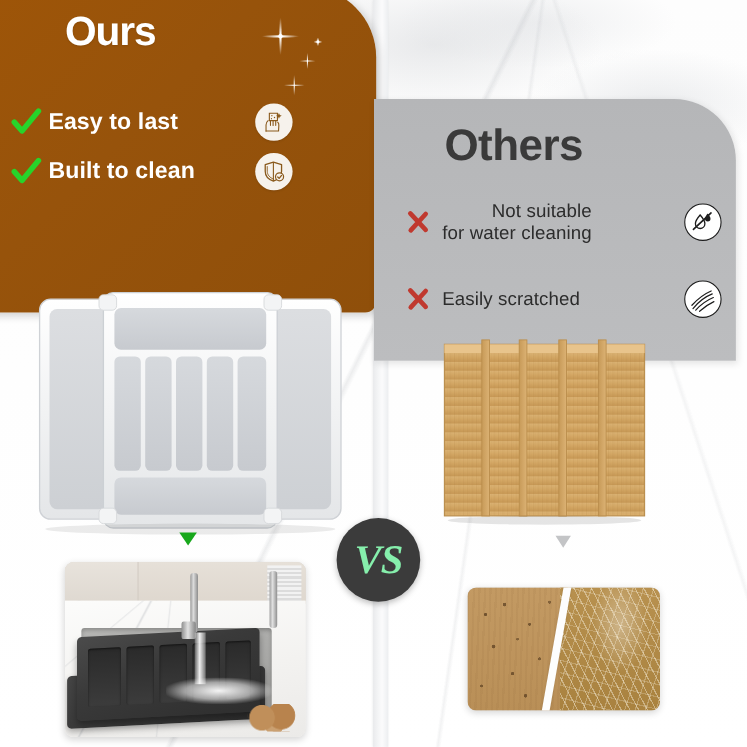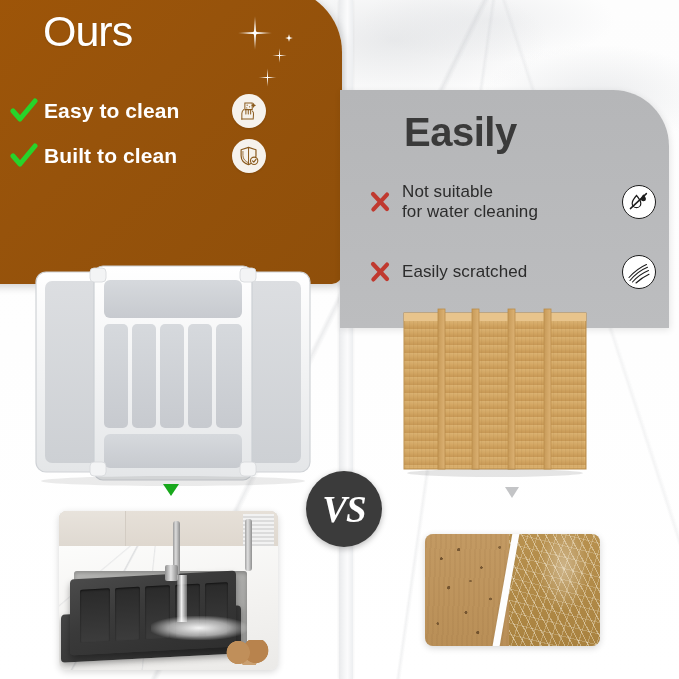--- a/index.html
+++ b/index.html
@@ -55,22 +55,22 @@
   
   .sparkle{position:absolute;pointer-events:none;}
   .sparkle .v{width:1.6px;height:100%;left:calc(50% - .8px);top:0;position:absolute;
     background:linear-gradient(#fff0,#fff 45%,#fff 55%,#fff0);border-radius:50%;}
   .sparkle .h{height:1.6px;width:100%;top:calc(50% - .8px);left:0;position:absolute;
     background:linear-gradient(90deg,#fff0,#fff 45%,#fff 55%,#fff0);border-radius:50%;}
   .sparkle .dot{position:absolute;left:50%;top:50%;width:4px;height:4px;margin:-2px 0 0 -2px;
     background:#fff;border-radius:50%;filter:blur(.4px);}
 
   .ours-title{
-    position:absolute;left:57px;top:22px;
-    font-size:43px;font-weight:normal;color:#ffffff;letter-spacing:-1px;
+    position:absolute;left:73px;top:22px;
+    font-size:37px;font-weight:bold;color:#ffffff;letter-spacing:-1px;
     line-height:1;text-shadow:0 1px 2px rgba(0,0,0,.12);
   }
 
   .feat-list{position:absolute;left:18px;top:100px;width:300px;}
   .feat-row{
     position:relative;height:45px;display:flex;align-items:center;
   }
   .check{width:40px;flex:0 0 40px;display:flex;justify-content:center;align-items:center;}
   .check svg{display:block;}
   .feat-label{
@@ -117,21 +117,21 @@
 
   
   .vs-badge{
     position:absolute;left:306px;top:471px;width:76px;height:76px;
     border-radius:50%;background:#3b3b3b;
     display:flex;align-items:center;justify-content:center;
     box-shadow:0 2px 6px rgba(0,0,0,.28);
     z-index:6;
   }
   .vs-badge span{
-    color:#ffffff;font-size:37px;font-weight:bold;font-style:italic;letter-spacing:-1px;
+    color:#86efac;font-size:37px;font-weight:bold;font-style:italic;letter-spacing:-1px;
     font-family:"Liberation Serif", serif;
   }
 
   
   .tri{position:absolute;width:0;height:0;}
   .tri-green{
     left:163px;top:484px;
     border-left:8px solid transparent;border-right:8px solid transparent;
     border-top:12px solid #18a81c;
   }
@@ -257,21 +257,21 @@
       <div class="ours-title">Ours</div>
 
       <div class="feat-list">
 
         <div class="feat-row">
           <div class="check">
             <svg width="28" height="26" viewBox="0 0 28 26" aria-hidden="true">
               <path d="M3 13 L10 21 L25 3" fill="none" stroke="#27d42a" stroke-width="5" stroke-linecap="round" stroke-linejoin="round"></path>
             </svg>
           </div>
-          <div class="feat-label">Easy to clean</div>
+          <div class="feat-label">Easy to last</div>
           <div class="feat-icon">
             <svg width="22" height="22" viewBox="0 0 24 24" aria-hidden="true">
               <path d="M7.5 3.2 L15.5 3.2 L15.5 10.5 L7.5 10.5 Z" fill="none" stroke="#8a5a1d" stroke-width="1.1"></path>
               <circle cx="10" cy="5.6" r=".7" fill="#8a5a1d"></circle>
               <circle cx="12.6" cy="7.4" r=".7" fill="#8a5a1d"></circle>
               <circle cx="9.6" cy="8.6" r=".6" fill="#8a5a1d"></circle>
               <path d="M17 3 l.9 1.9 1.9 .9 -1.9 .9 -.9 1.9 -.9 -1.9 -1.9 -.9 1.9 -.9 Z" fill="#8a5a1d"></path>
               <path d="M6.2 10.5 c-1.4 1.1 -2 2.6 -2 4.3 l0 6.1" fill="none" stroke="#8a5a1d" stroke-width="1.1" stroke-linecap="round"></path>
               <path d="M8.6 10.6 l0 4.6 M11.2 10.6 l0 4.8 M13.8 10.6 l0 4.6" fill="none" stroke="#8a5a1d" stroke-width="1.1" stroke-linecap="round"></path>
               <path d="M15.8 12.2 c1 .8 1.2 1.9 1.1 3.2 l-.3 5.4 -12.4 0" fill="none" stroke="#8a5a1d" stroke-width="1.1" stroke-linecap="round"></path>
@@ -297,25 +297,25 @@
             </svg>
           </div>
         </div>
 
 
       </div>
     </div>
   </div>
 
   <div class="panel-others">
-    <div class="others-title">Easily</div>
+    <div class="others-title">Others</div>
 
     <div class="con-list">
 
-      <div class="con-row" style="min-height:56px;">
+      <div class="con-row" style="min-height:56px;text-align:right;">
         <div class="xmark">
           <svg width="24" height="24" viewBox="0 0 24 24" aria-hidden="true">
             <path d="M5 4 L19 19 M19 4.6 L5.4 19.4" stroke="#c0392f" stroke-width="4.2" stroke-linecap="round" fill="none"></path>
           </svg>
         </div>
         <div class="con-label">Not suitable
 for water cleaning</div>
         <div class="con-icon">
           <svg width="26" height="26" viewBox="0 0 26 26" aria-hidden="true">
             <path d="M10.5 6.5 C10.5 6.5 6.2 11.4 6.2 14.4 a4.3 4.3 0 0 0 8.6 0 C14.8 11.4 10.5 6.5 10.5 6.5 Z" fill="none" stroke="#1d1d1d" stroke-width="1.2"></path>

